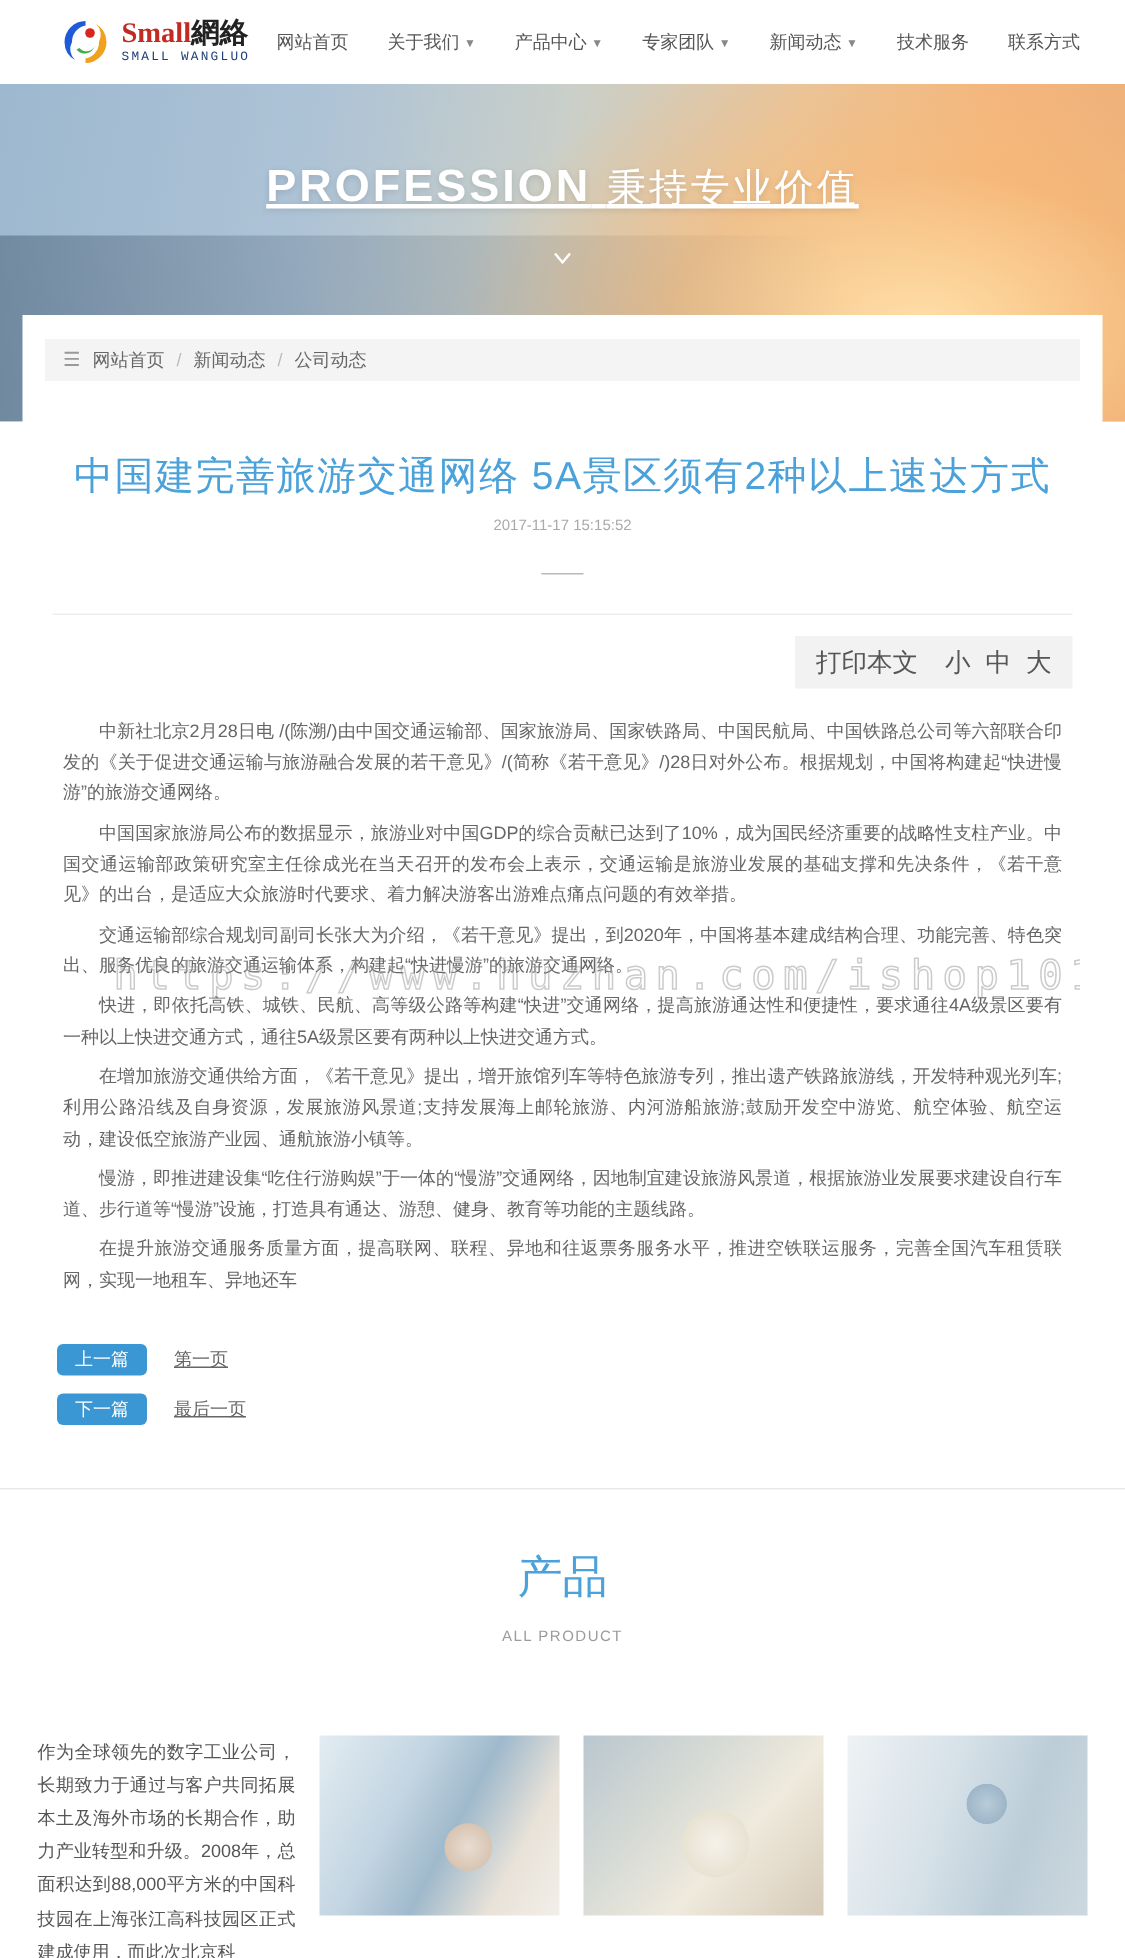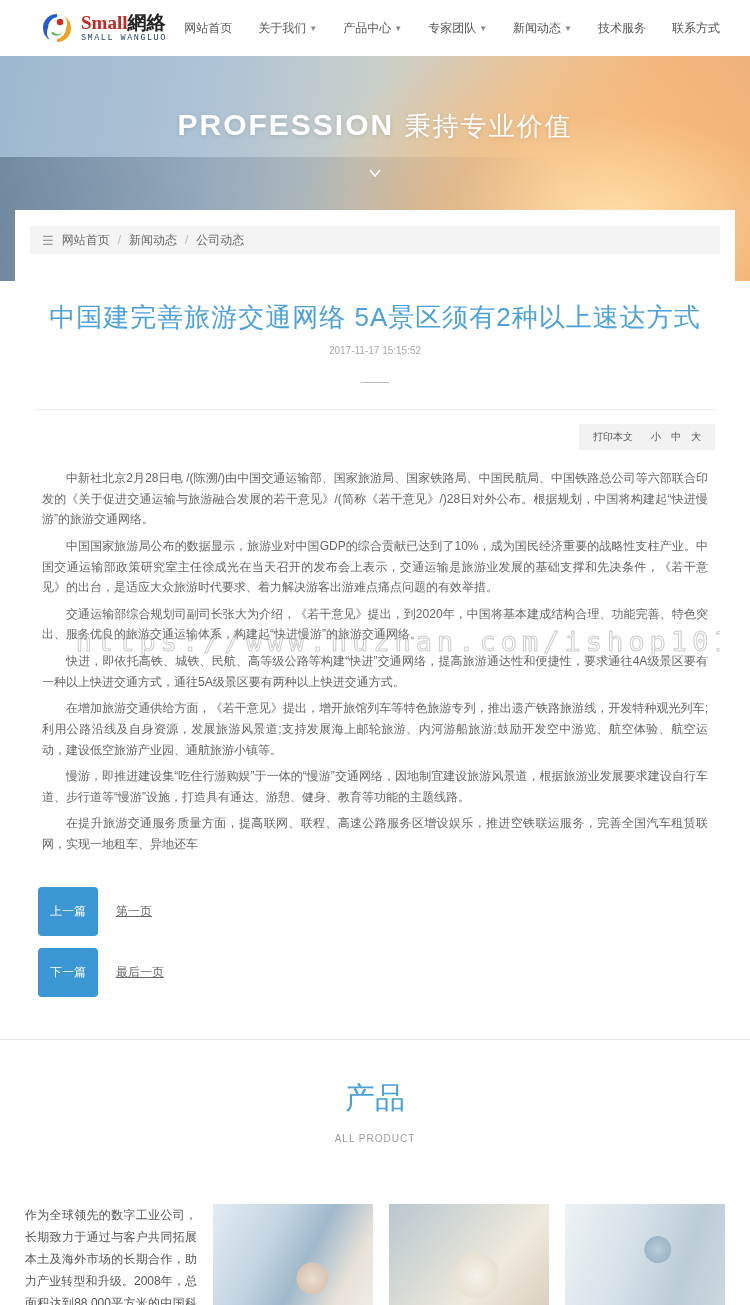--- a/index.html
+++ b/index.html
@@ -25,54 +25,54 @@
   
   .hero { height:225px; position:relative; overflow:hidden;
     background:
       radial-gradient(ellipse 420px 260px at 82% 72%, rgba(255,225,170,.95) 0%, rgba(250,188,120,.55) 40%, rgba(250,188,120,0) 75%),
       linear-gradient(100deg,#9db8cf 0%, #aec3d6 28%, #c9cfc9 48%, #e7c59d 68%, #f2b47c 85%, #eaae7a 100%);
   }
   .hero:before { content:""; position:absolute; left:0; bottom:0; width:100%; height:55%;
     background:linear-gradient(80deg, rgba(74,96,118,.55) 0%, rgba(74,96,118,.25) 30%, rgba(120,110,100,.15) 55%, rgba(0,0,0,0) 75%); }
   .hero-inner { position:absolute; top:52px; width:100%; text-align:center; color:#fff; z-index:2; }
   .hero-title { font-size:30px; font-weight:bold; letter-spacing:2px;
-    text-shadow:0 1px 4px rgba(0,0,0,.12); }
+    text-shadow:0 1px 4px rgba(0,0,0,.12);text-decoration:underline; }
   .hero-title .zh { font-weight:normal; font-size:26px; }
   .hero-sub { font-size:14px; margin-top:10px; opacity:.95; }
   .hero-chevron { margin-top:22px; display:inline-block; width:14px; height:14px; cursor:pointer; }
   .hero-chevron svg { display:block; }
   
   .content-card { width:720px; margin:-71px auto 0; background:#fff; position:relative; z-index:4;
     padding:16px 15px 30px; }
   .breadcrumb { background:#f4f4f4; height:28px; display:flex; align-items:center;
     padding:0 12px; font-size:12px; color:#666; gap:8px; }
   .bc-icon { color:#999; font-size:13px; }
   .breadcrumb a { color:#666; text-decoration:none; }
   .bc-sep { color:#bbb; }
   .article-head { text-align:center; margin-top:46px; }
   .article-title { color:#4ba2da; font-size:26px; font-weight:normal; letter-spacing:1px; }
   .article-date { color:#a9a9a9; font-size:10px; margin-top:10px; }
   .mini-divider { width:28px; height:1px; background:#b9b9b9; margin:26px auto 0; }
   .article-hr { border:none; border-top:1px solid #ededed; margin:26px 5px 0; }
   .print-row { display:flex; justify-content:flex-end; margin:14px 5px 0; }
-  .print-box { background:#f2f2f2; font-size:10px; color:#555; padding:6px 14px;
+  .print-box { background:#f2f2f2; font-size:17px; color:#555; padding:6px 14px;
     display:flex; align-items:center; gap:18px; }
   .size-opts { display:flex; gap:10px; }
   .size-opts span { cursor:pointer; }
   .article-body { position:relative; margin-top:18px; padding:0 12px; overflow:hidden; }
   .article-body p { font-size:12px; line-height:1.72; color:#666; text-indent:2em;
     text-align:justify; margin-bottom:6px; }
   .watermark { position:absolute; top:158px; left:50%; transform:translateX(-44%);
     white-space:nowrap; font-size:27px; letter-spacing:5px;
     color:rgba(255,255,255,.15); -webkit-text-stroke:1px rgba(140,140,140,.45);
     pointer-events:none; z-index:3; font-family:"DejaVu Sans Mono",monospace; }
   .pagination { margin:26px 8px 0; }
   .page-row { display:flex; align-items:center; gap:18px; margin-bottom:12px; }
   .page-btn { background:#3b97d3; color:#fff; font-size:12px; border:none;
-    border-radius:4px; padding:16px 12px; cursor:pointer; }
+    border-radius:4px; padding:2px 12px; cursor:pointer; }
   .page-target { font-size:12px; color:#666; cursor:pointer; }
   
   .products { border-top:1px solid #e9e9e9; padding:38px 25px 45px; background:#fff; }
   .products-head { text-align:center; }
   .products-title { color:#4ba2da; font-size:30px; font-weight:normal; }
   .products-sub { color:#9b9b9b; font-size:10px; letter-spacing:1px; margin-top:14px; }
   .products-row { display:flex; margin-top:60px; gap:16px; }
   .products-intro { width:172px; flex:none; }
   .products-intro p { font-size:12px; color:#555; line-height:1.85; text-align:justify; }
   .product-img { width:160px; height:120px; flex:none; cursor:pointer; }
@@ -157,21 +157,21 @@
     </div>
   </div>
 
   <div class="article-body">
     <p>中新社北京2月28日电 /(陈溯/)由中国交通运输部、国家旅游局、国家铁路局、中国民航局、中国铁路总公司等六部联合印发的《关于促进交通运输与旅游融合发展的若干意见》/(简称《若干意见》/)28日对外公布。根据规划，中国将构建起“快进慢游”的旅游交通网络。</p>
     <p>中国国家旅游局公布的数据显示，旅游业对中国GDP的综合贡献已达到了10%，成为国民经济重要的战略性支柱产业。中国交通运输部政策研究室主任徐成光在当天召开的发布会上表示，交通运输是旅游业发展的基础支撑和先决条件，《若干意见》的出台，是适应大众旅游时代要求、着力解决游客出游难点痛点问题的有效举措。</p>
     <p>交通运输部综合规划司副司长张大为介绍，《若干意见》提出，到2020年，中国将基本建成结构合理、功能完善、特色突出、服务优良的旅游交通运输体系，构建起“快进慢游”的旅游交通网络。</p>
     <p>快进，即依托高铁、城铁、民航、高等级公路等构建“快进”交通网络，提高旅游通达性和便捷性，要求通往4A级景区要有一种以上快进交通方式，通往5A级景区要有两种以上快进交通方式。</p>
     <p>在增加旅游交通供给方面，《若干意见》提出，增开旅馆列车等特色旅游专列，推出遗产铁路旅游线，开发特种观光列车;利用公路沿线及自身资源，发展旅游风景道;支持发展海上邮轮旅游、内河游船旅游;鼓励开发空中游览、航空体验、航空运动，建设低空旅游产业园、通航旅游小镇等。</p>
     <p>慢游，即推进建设集“吃住行游购娱”于一体的“慢游”交通网络，因地制宜建设旅游风景道，根据旅游业发展要求建设自行车道、步行道等“慢游”设施，打造具有通达、游憩、健身、教育等功能的主题线路。</p>
-    <p>在提升旅游交通服务质量方面，提高联网、联程、高速公路服务区增设娱乐，推进空铁联运服务，完善全国汽车租赁联网，实现一地租车、异地还车</p>
+    <p>在提升旅游交通服务质量方面，提高联网、联程、异地和往返票务服务水平，推进空铁联运服务，完善全国汽车租赁联网，实现一地租车、异地还车</p>
     <div class="watermark">https://www.huzhan.com/ishop1012</div>
   </div>
 
   <div class="pagination">
     <div class="page-row">
       <button class="page-btn">上一篇</button>
       <a class="page-target" href="#">第一页</a>
     </div>
     <div class="page-row">
       <button class="page-btn">下一篇</button>

